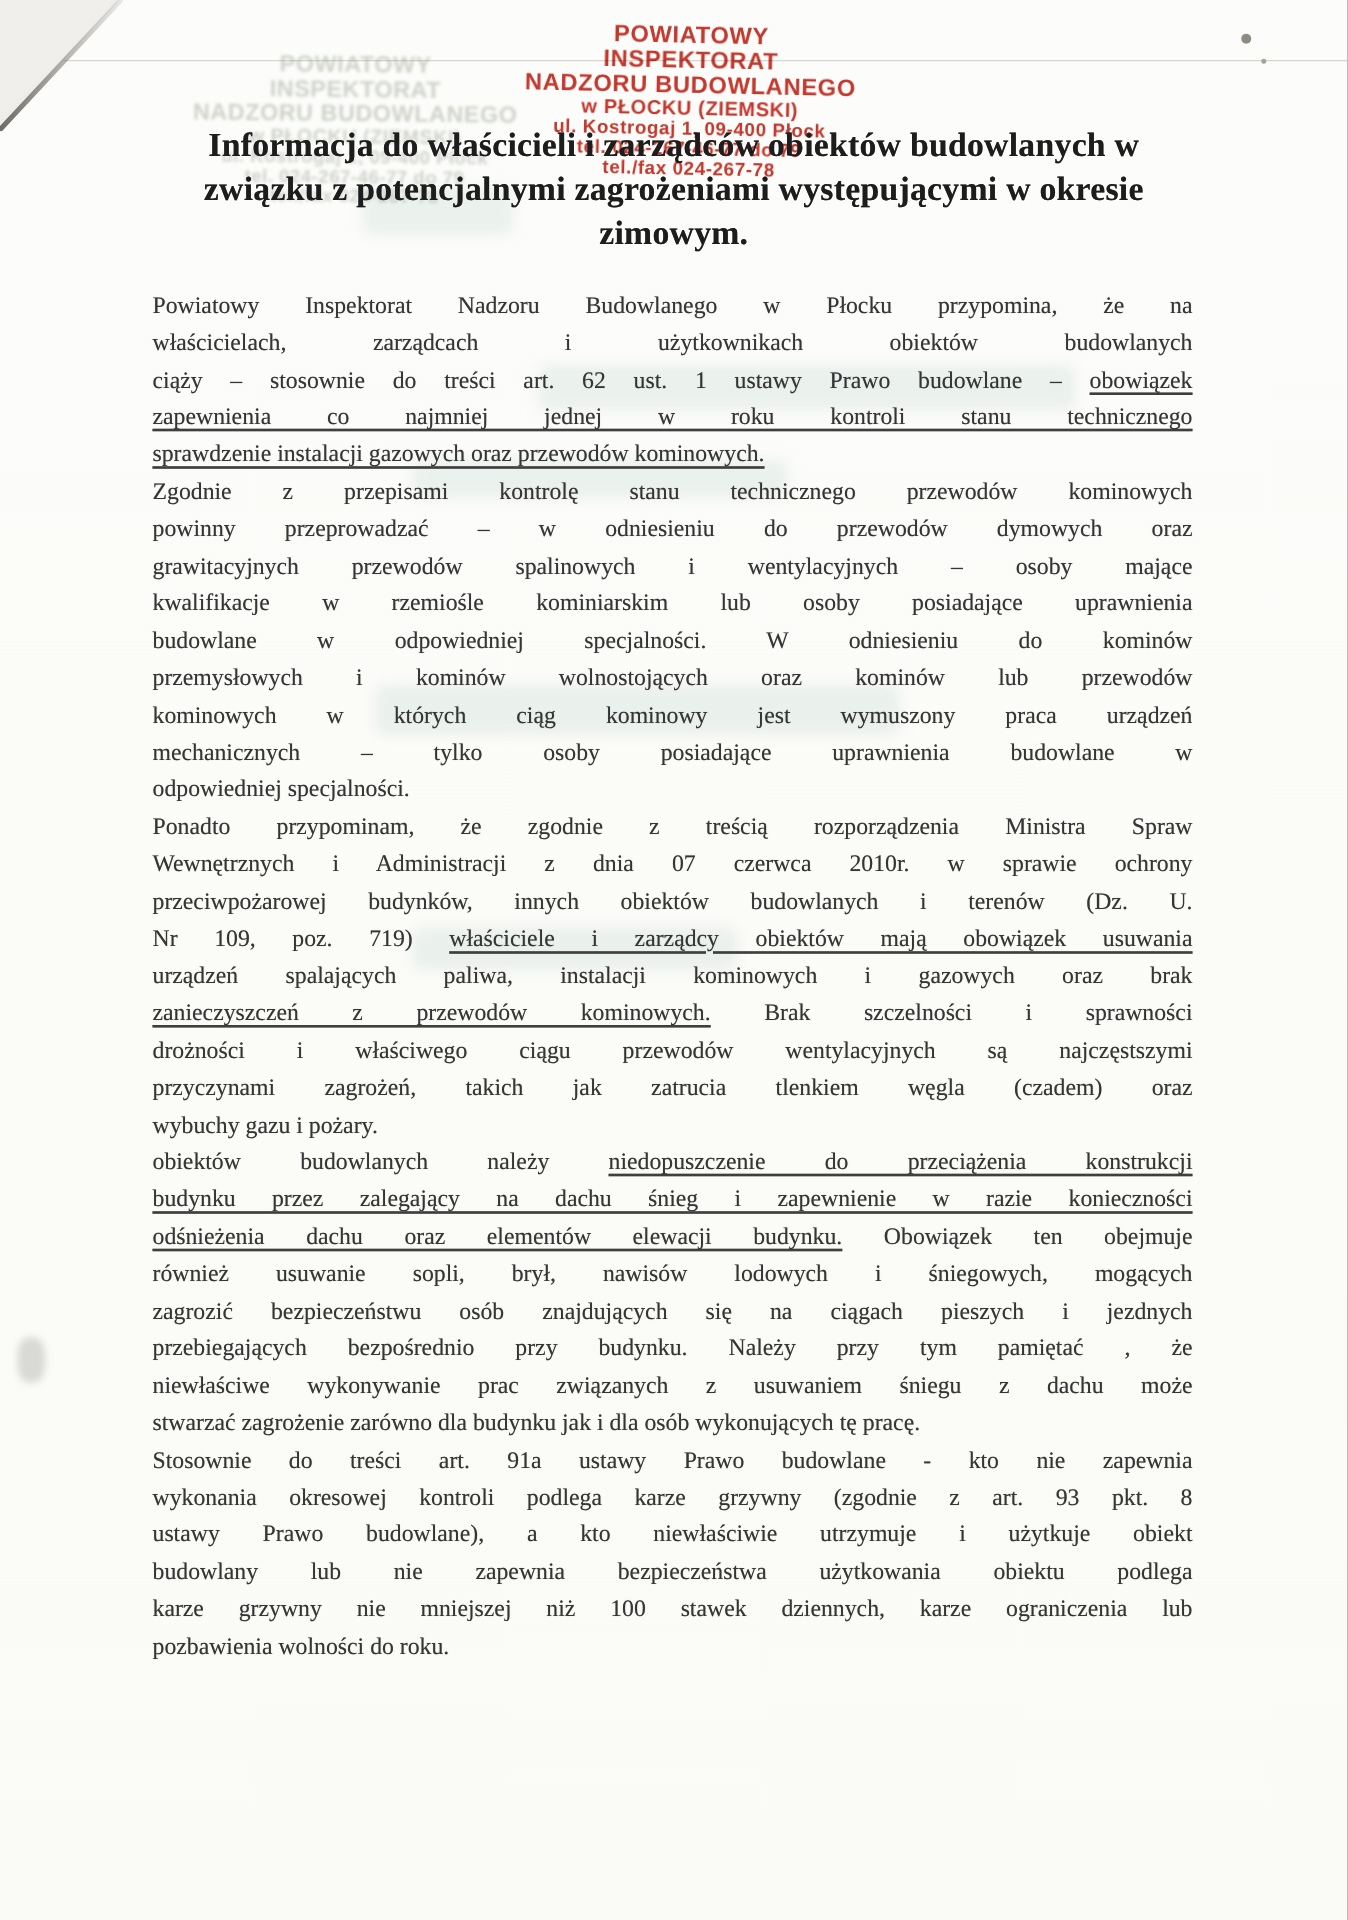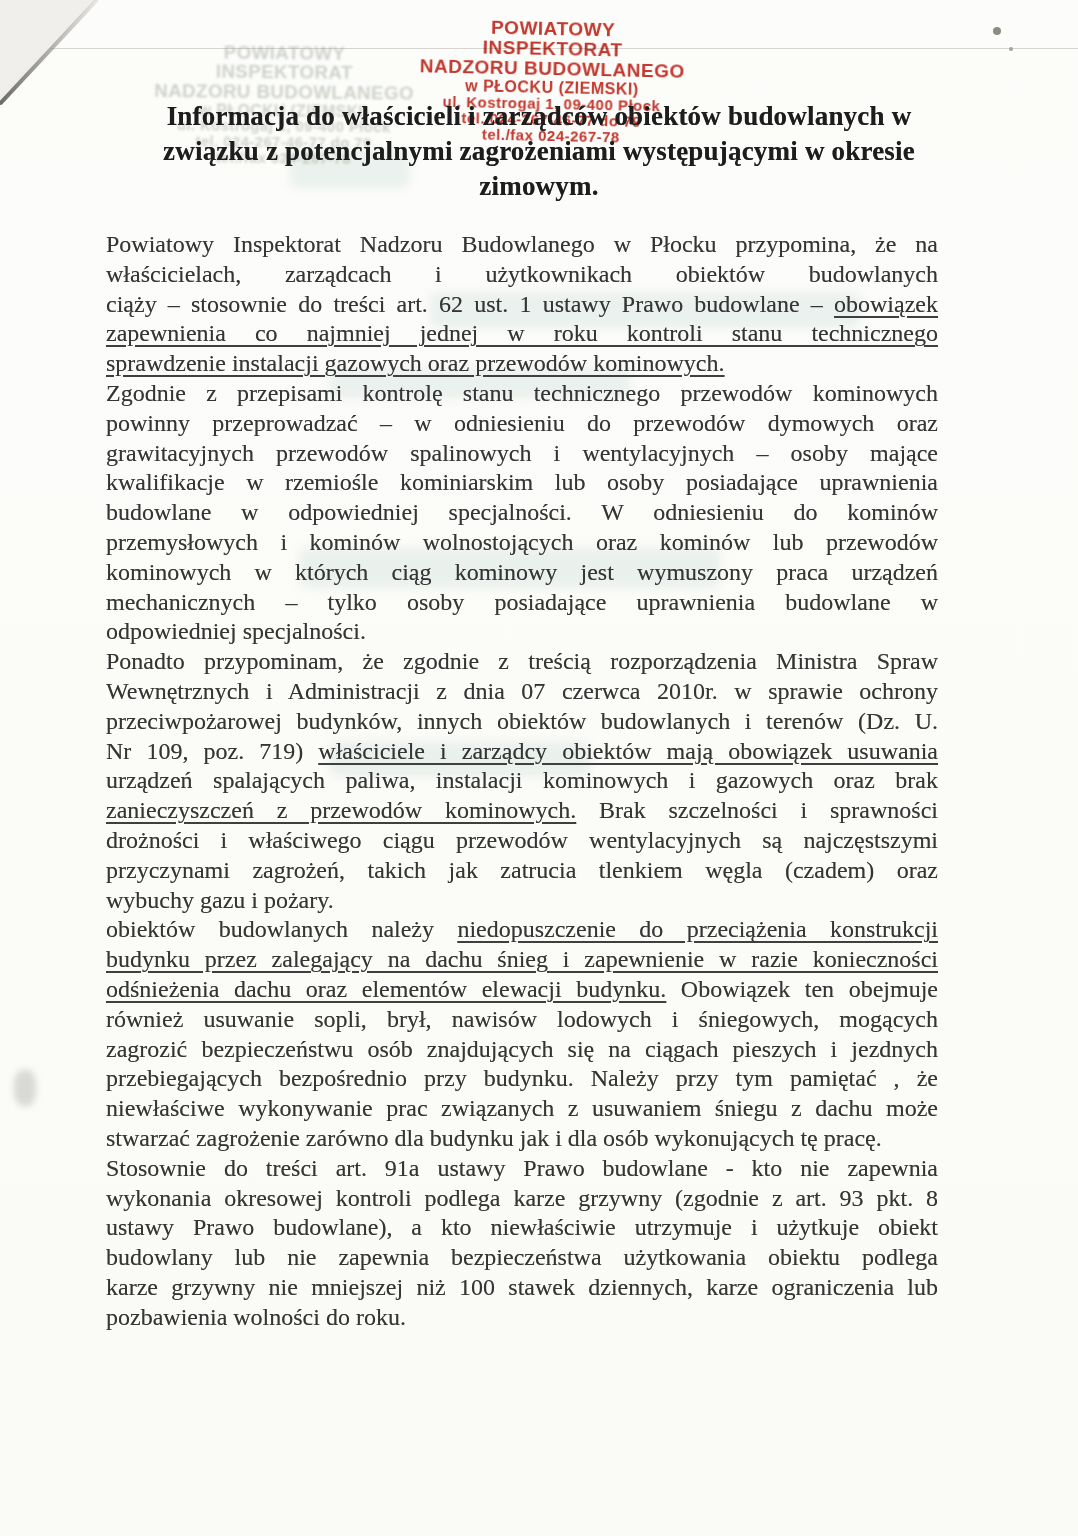--- a/index.html
+++ b/index.html
@@ -52,22 +52,22 @@
   .stamp-ghost .b{font-size:16px;line-height:17px;}
   .stamp-ghost .c{font-size:15px;line-height:16px;}
   
   .title{
     position:absolute;top:99px;left:0;width:100%;text-align:center;
     font-size:27px;font-weight:bold;color:#1d1d1d;line-height:35px;
     letter-spacing:.2px;z-index:6;text-shadow:0 0 .5px rgba(25,25,25,.6);
   }
   
   .docbody{
-    position:absolute;left:106px;top:230px;width:832px;
-    font-size:24px;line-height:29.8px;color:#353535;z-index:6;
+    position:absolute;left:122px;top:230px;width:832px;
+    font-size:19px;line-height:29.8px;color:#353535;z-index:6;
     text-shadow:0 0 .6px rgba(60,60,60,.5);
   }
   .line{text-align:justify;text-align-last:justify;height:29.8px;}
   .line.last{text-align-last:left;}
   .u{
     text-decoration:underline;
     text-decoration-thickness:1.8px;
     text-underline-offset:4px;
     text-decoration-color:#3f3f3f;
   }

